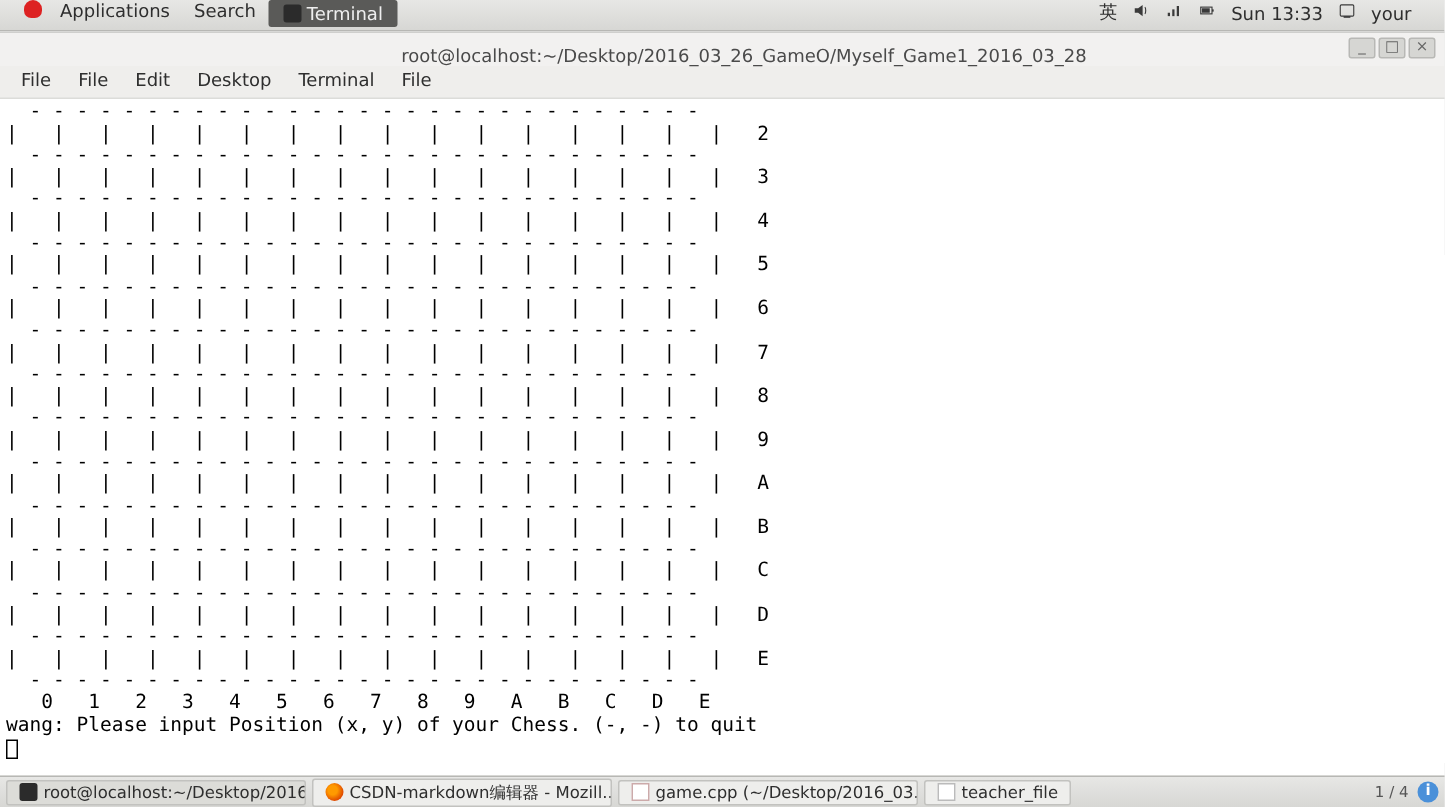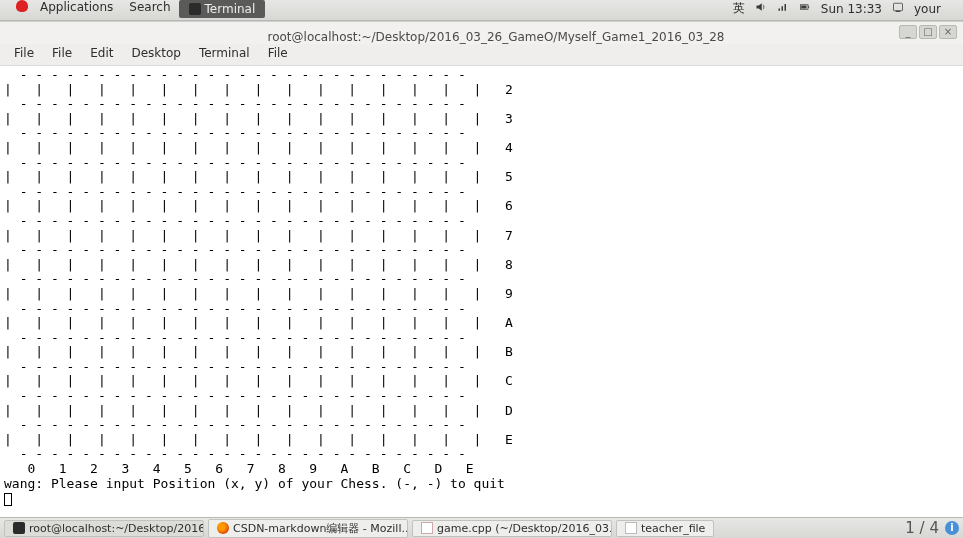--- a/index.html
+++ b/index.html
@@ -28,21 +28,21 @@
   .term { flex: 1; background: #ffffff; padding: 2px 4px 4px 4px; overflow: hidden; }
   pre.term-text { font-family: "DejaVu Sans Mono","Courier New",monospace; font-size: 13px; line-height: 14.6px; white-space: pre; color: #000; }
   .cursor-box { display: inline-block; width: 8px; height: 13px; border: 1px solid #000; vertical-align: bottom; }
 
   
   .taskbar { position: absolute; left: 0; right: 0; bottom: 0; height: 21px; background: linear-gradient(#e7e7e5,#d7d7d4); border-top: 1px solid #b7b7b4; display: flex; align-items: center; padding: 0 4px; font-size: 11px; }
   .task { display: flex; align-items: center; gap: 4px; padding: 1px 8px; border: 1px solid #c2c2bf; background: #eeeeec; border-radius: 2px; margin-right: 4px; max-width: 200px; overflow: hidden; white-space: nowrap; cursor: pointer; }
   .task .ti { width: 12px; height: 12px; flex: none; }
   .task.active { background: #dcdcd8; }
   .taskbar .spacer { flex: 1; }
-  .ws { font-size: 15px; color: #555; padding: 0 6px; }
+  .ws { font-size: 10px; color: #555; padding: 0 6px; }
   .info-ic { width: 14px; height: 14px; border-radius: 50%; background: #4a90d9; color: #fff; font-size: 10px; line-height: 14px; text-align: center; font-weight: bold; }
 
   .ti-term { background:#2b2b2b; border-radius:2px; }
   .ti-ff { background: radial-gradient(circle at 40% 40%, #ff9a00 30%, #e04b00 70%); border-radius:50%; }
   .ti-edit { background:#fff; border:1px solid #caa; }
   .ti-doc { background:#fff; border:1px solid #bbb; }
 </style>
 </head>
 <body>
 

